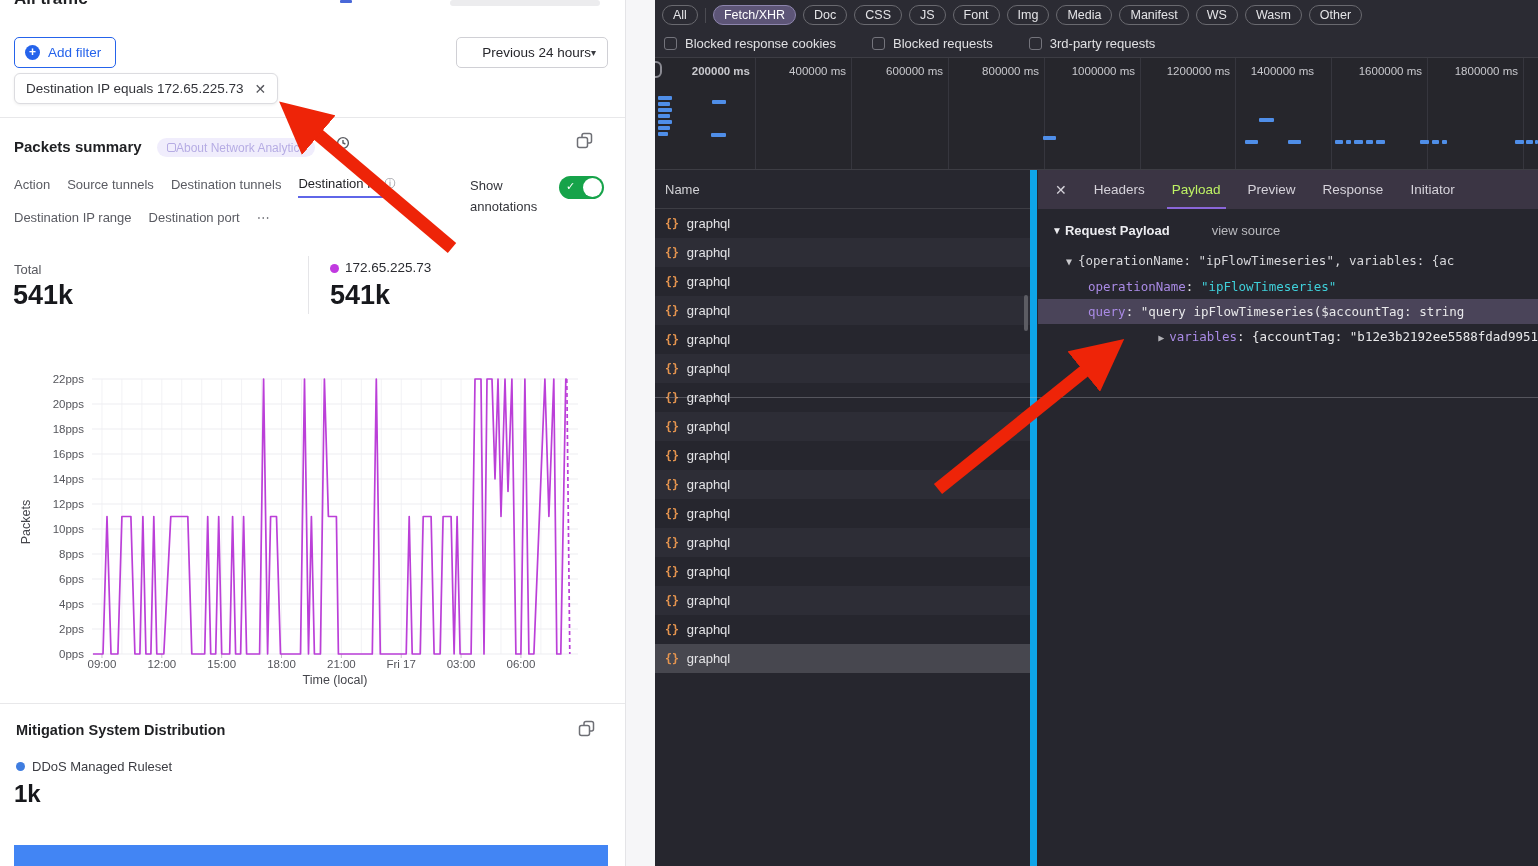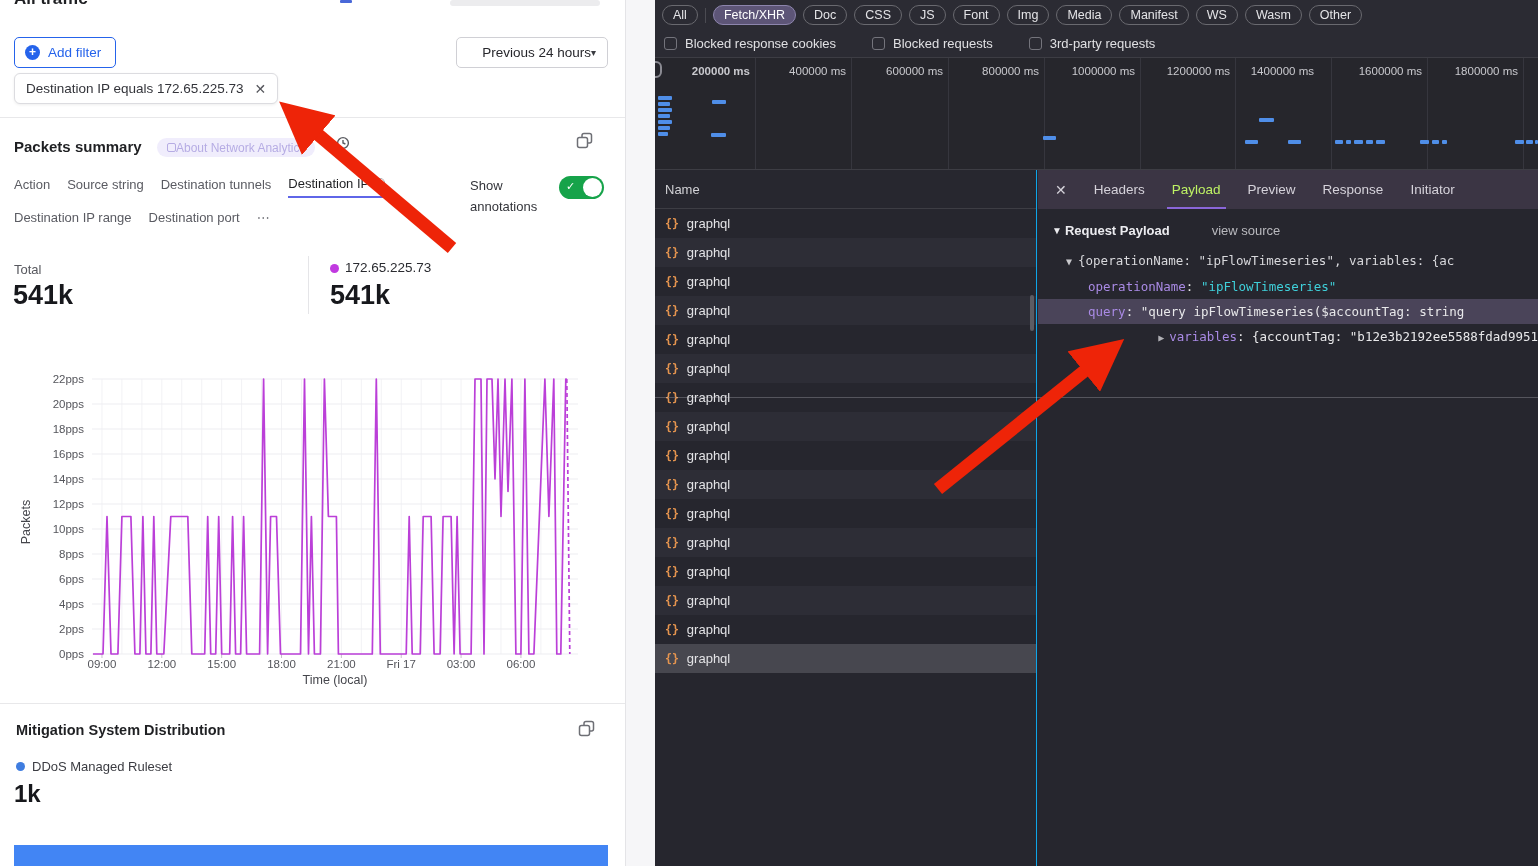--- a/index.html
+++ b/index.html
@@ -73,21 +73,21 @@
   .chk .box { width:13px; height:13px; border:1.5px solid #74747c; border-radius:3px; background:transparent; }
 
   .dt-ruler { position:absolute; left:0; top:58px; width:100%; height:112px; background:#26262c;
     border-bottom:1px solid #3d3d44; overflow:hidden; }
   .tl-grid { position:absolute; top:0; width:1px; height:112px; background:#36363e; }
   .tl-label { position:absolute; top:7px; width:92px; text-align:right; font-size:11.5px; color:#c9c9ce; white-space:nowrap; }
   .tl-mark { position:absolute; height:3.5px; border-radius:1px; }
   .tl-handle { position:absolute; left:-5px; top:3px; width:12px; height:17px; border:2px solid #8a8a92; border-radius:7px; }
 
   .dt-main { position:absolute; left:0; top:170px; width:100%; height:696px; }
-  .dt-names { position:absolute; left:0; top:0; width:382px; height:100%; background:#26262e; border-right:1px solid #0ea5e9; }
+  .dt-names { position:absolute; left:0; top:0; width:382px; height:100%; background:#26262e; border-right:7px solid #0ea5e9; }
   .dt-names-header { height:39px; line-height:39px; padding-left:10px; font-size:13px; color:#d2d2d6;
     border-bottom:1px solid #3d3d44; background:#27272f; }
   .req-row { height:29px; display:flex; align-items:center; gap:8px; padding-left:10px; cursor:pointer;
     font-size:13px; color:#e3e3e6; }
   .req-row:nth-child(even) { background:#2d2d36; }
   .req-row.selected { background:#47474f; }
   .req-row .braces { color:#e6954f; font-family:"DejaVu Sans Mono", monospace; font-size:11.5px; font-weight:bold; }
   .names-scrollthumb { position:absolute; right:2px; top:125px; width:4px; height:36px; background:#5c5c63; border-radius:2px; }
 
   .dt-inspector { position:absolute; left:383px; top:0; right:0; height:100%; background:#26262e; overflow:hidden; }
@@ -159,21 +159,21 @@
     <svg class="icon-abs" style="left:576px;top:132px" width="17" height="17" viewBox="0 0 17 17">
       <rect x="1.5" y="5.5" width="10" height="10" rx="2" fill="none" stroke="#6e6f75" stroke-width="1.5"></rect>
       <path d="M6 5.5 L6 3.5 Q6 1.5 8 1.5 L13.5 1.5 Q15.5 1.5 15.5 3.5 L15.5 9 Q15.5 11 13.5 11 L11.8 11" fill="none" stroke="#6e6f75" stroke-width="1.5"></path>
     </svg>
 
     <div class="tabs-row" style="top:176px" id="tabsRow1">
         <span class="tab">
           <span>Action</span>
         </span>
         <span class="tab">
-          <span>Source string</span>
+          <span>Source tunnels</span>
         </span>
         <span class="tab">
           <span>Destination tunnels</span>
         </span>
         <span class="tab active">
           <span>Destination IP</span>
           <span class="info">ⓘ</span>
         </span>
       </div>
     <div class="tabs-row" style="top:210px" id="tabsRow2">

